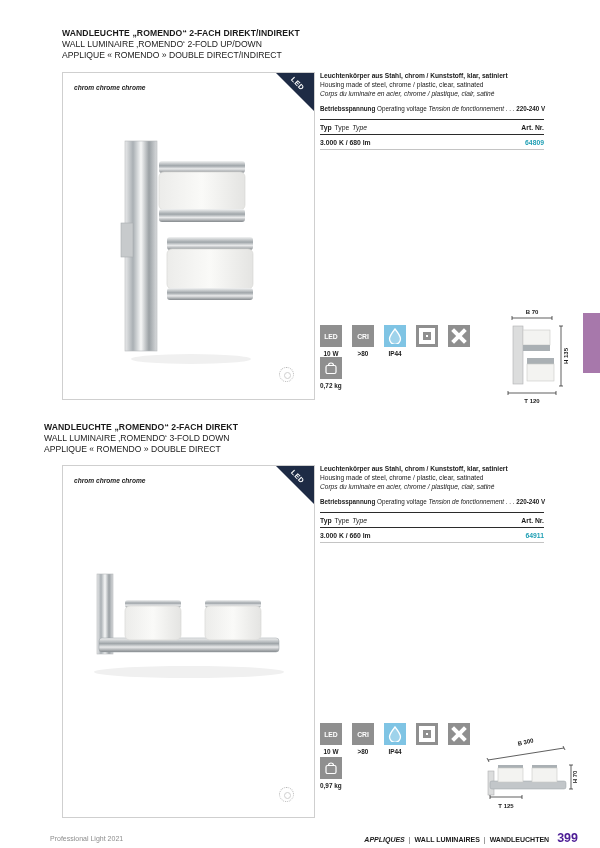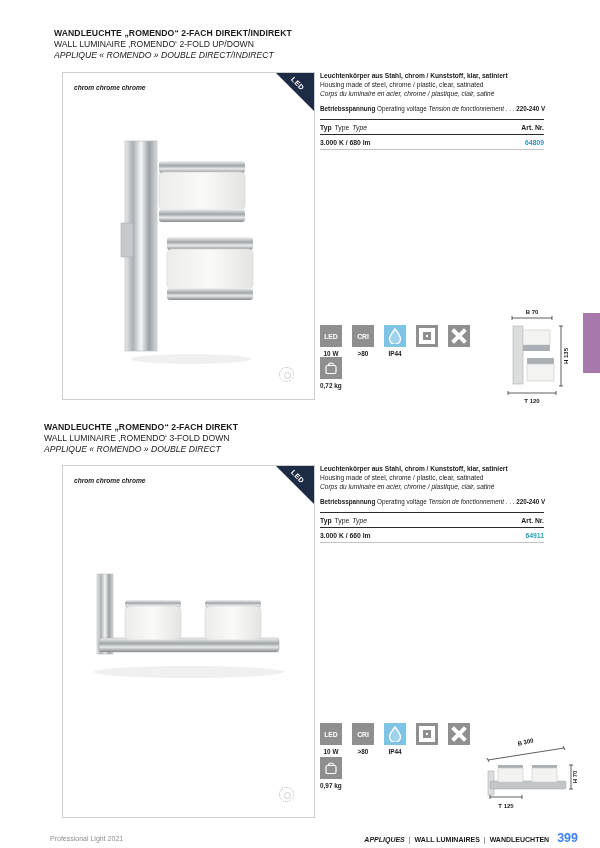--- a/index.html
+++ b/index.html
@@ -4,21 +4,21 @@
 <style>
   * { margin:0; padding:0; box-sizing:border-box; }
   body { background:#ffffff; font-family:"Liberation Sans", sans-serif; color:#1a1a1a; }
   .page { position:relative; width:600px; height:848px; background:#fff; overflow:hidden; }
   .abs { position:absolute; }
 
   
   .title-block { width:270px; }
   .title-de { font-size:8.6px; font-weight:bold; line-height:11px; letter-spacing:.1px; }
   .title-en { font-size:8.6px; line-height:11px; }
-  .title-fr { font-size:8.6px; line-height:11px; font-style:italic; }
+  .title-fr { font-size:8.6px; line-height:11px; }
 
   
   .img-box { border:1px solid #cfcfcf; background:#fff; }
   .finish-label { position:absolute; left:11px; top:11px; font-size:6.6px; font-weight:bold; font-style:italic; }
   .ribbon { position:absolute; top:0; right:0; width:38px; height:38px; background:#1e2b45;
             clip-path:polygon(0 0,100% 0,100% 100%); }
   .ribbon span { position:absolute; left:14px; top:7px; color:#fff; font-size:7px; font-weight:bold;
                  letter-spacing:.5px; transform:rotate(45deg); }
   .ornament { position:absolute; width:15px; height:15px; border:1px dotted #b5b5b5; border-radius:50%; }
   .ornament::after { content:""; position:absolute; left:4px; top:4px; width:5px; height:5px;
@@ -64,28 +64,28 @@
   .dims line { stroke:#1a1a1a; stroke-width:0.7; }
 
   .side-tab { position:absolute; right:0; top:313px; width:17px; height:60px; background:#a778ab; }
 
   
   .footer-left { position:absolute; left:50px; top:835px; font-size:7px; color:#8d8d8d; }
   .footer-right { position:absolute; right:22px; top:831px; display:flex; align-items:baseline; gap:4px;
                   font-size:7px; font-weight:bold; }
   .footer-right .fr { font-style:italic; }
   .footer-right .sep { font-weight:normal; color:#555; }
-  .page-number { color:#3b82f6; font-size:12.5px; font-weight:bold; margin-left:4px; }
+  .page-number { color:#4c1d95; font-size:12.5px; font-weight:bold; margin-left:4px; }
 </style>
 </head>
 <body>
 
 <div class="page">
 
-  <div class="abs title-block" style="left:54px; top:28px;">
+  <div class="abs title-block" style="left:62px; top:28px;">
     <div class="title-de">WANDLEUCHTE „ROMENDO“ 2-FACH DIREKT/INDIREKT</div>
     <div class="title-en">WALL LUMINAIRE ‚ROMENDO‘ 2-FOLD UP/DOWN</div>
     <div class="title-fr">APPLIQUE « ROMENDO » DOUBLE DIRECT/INDIRECT</div>
   </div>
 
   <div class="abs img-box" style="left:62px; top:72px; width:253px; height:328px;">
     <div class="finish-label">chrom chrome chrome</div>
     <div class="ribbon">
       <span>LED</span>
     </div>

